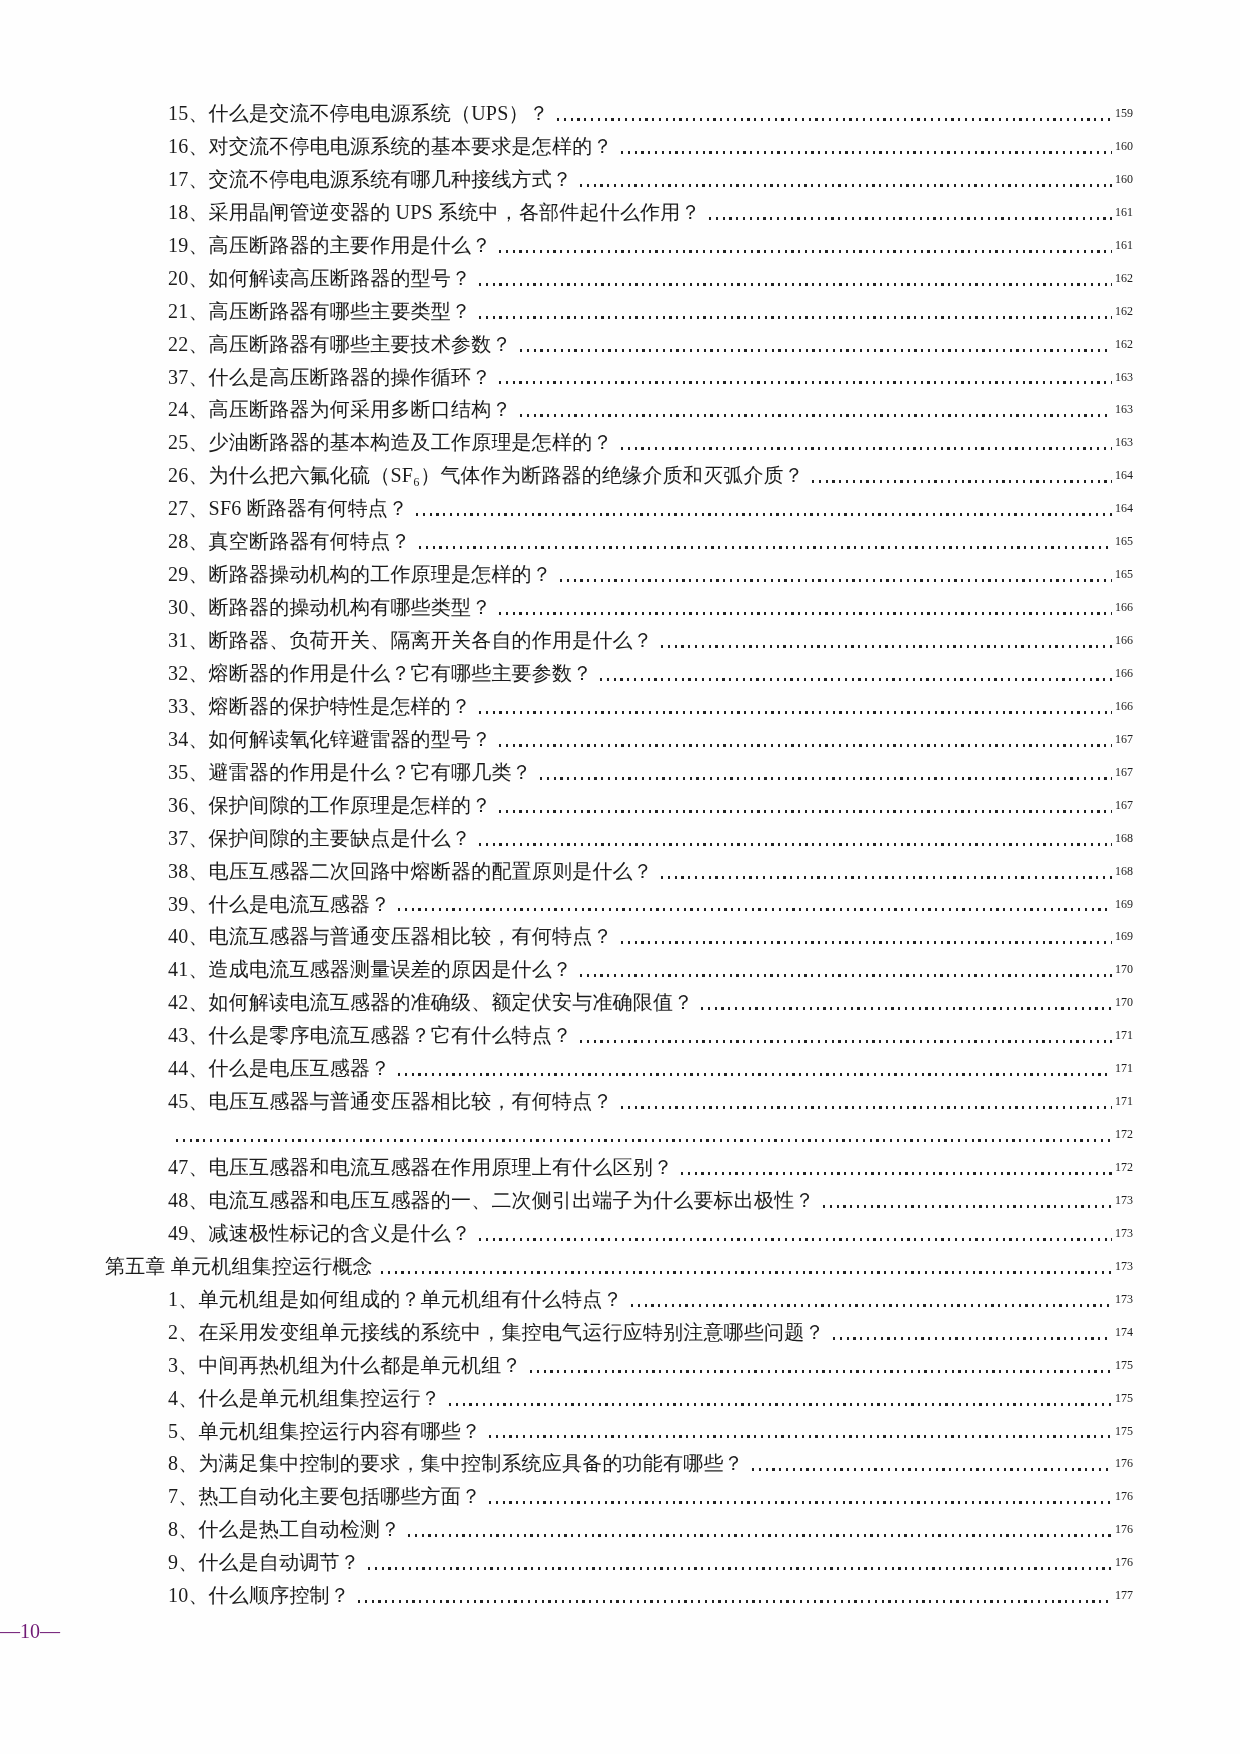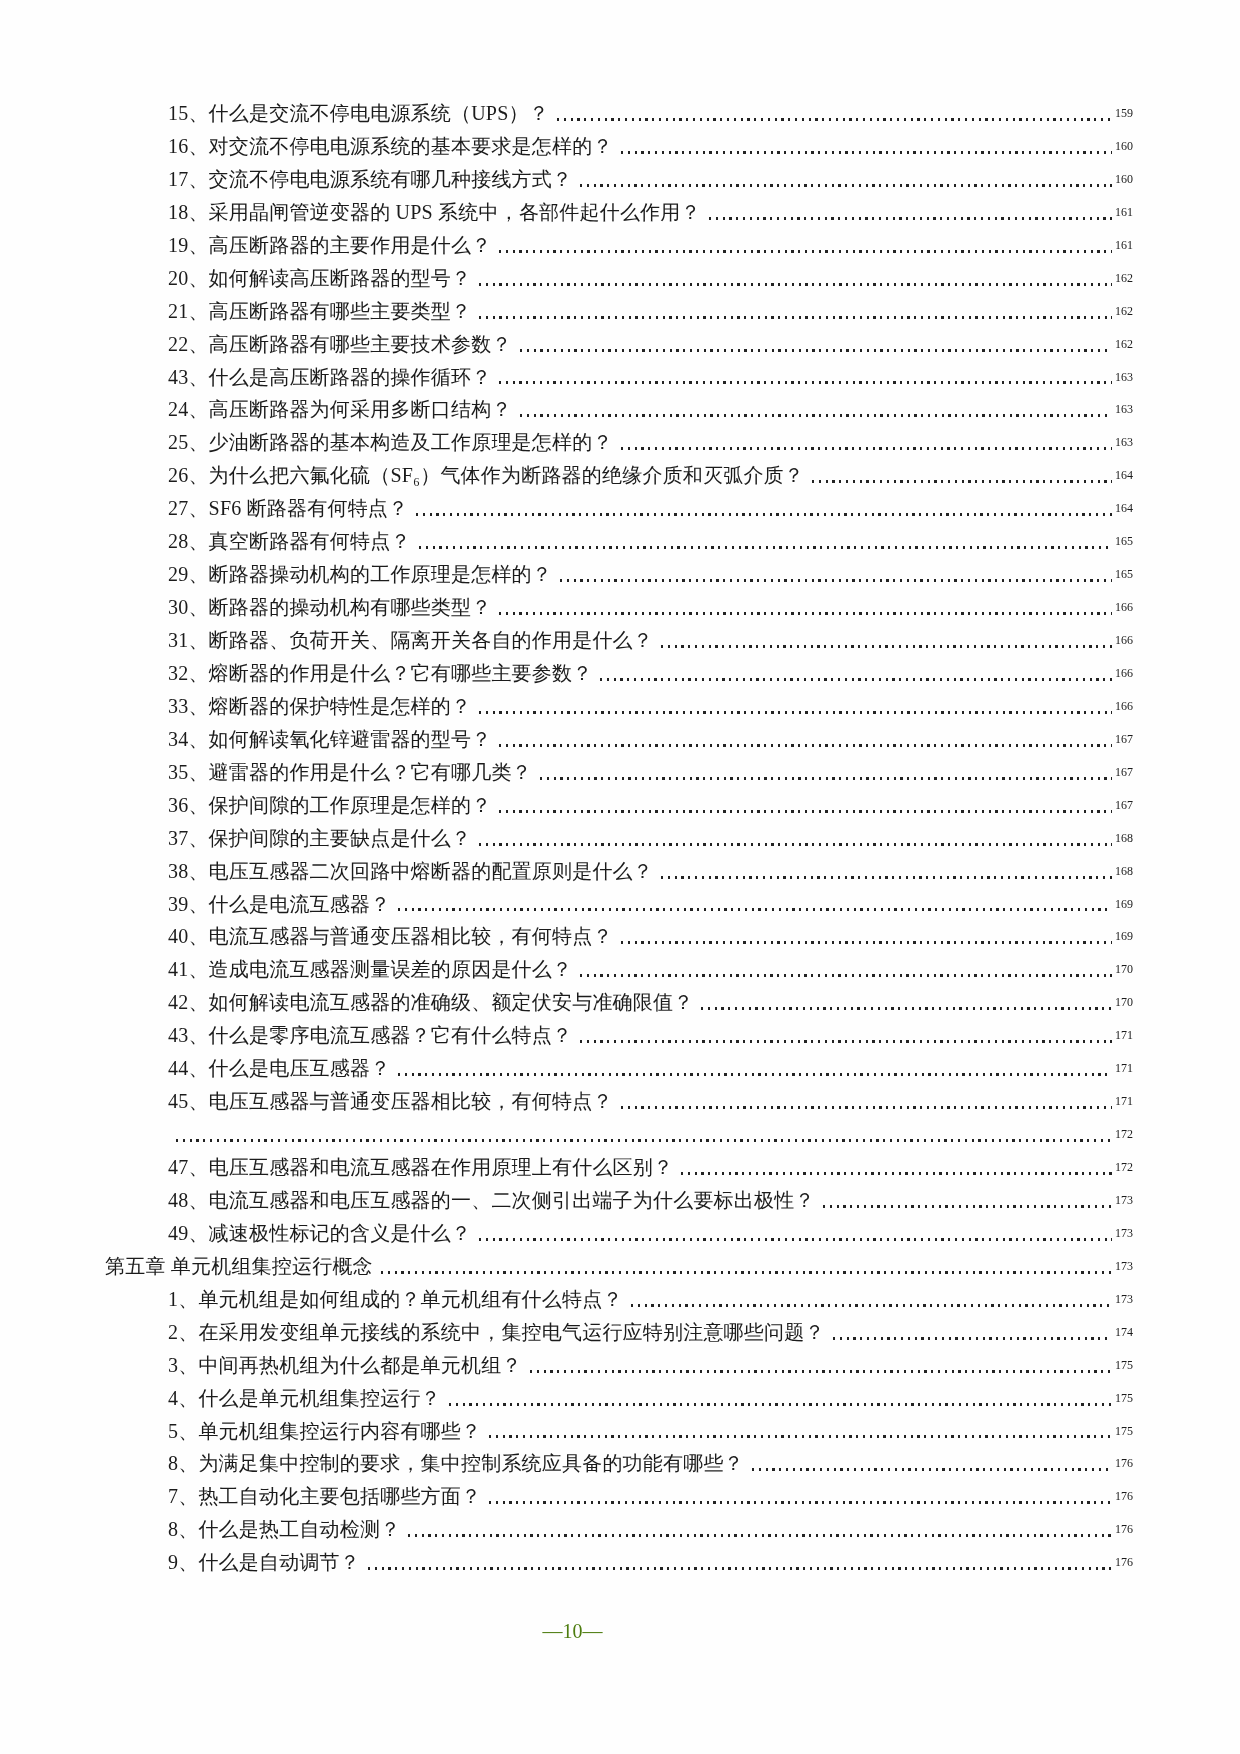--- a/index.html
+++ b/index.html
@@ -46,23 +46,23 @@
   }
   .pagenum{
     white-space:nowrap;
     font-size:12px;
   }
   .footer{
     position:absolute;
     top:1620px;
     left:0;
     width:1145px;
-    text-align:center;
+    text-align:left;
     font-size:20px;
-    color:#4d7c0f;
+    color:#701a75;
   }
 </style>
 </head>
 <body>
 
 <div class="page">
 
   <div class="toc" id="toc">
       <div class="row item">
       <span class="label">15、什么是交流不停电电源系统（UPS）？</span>
@@ -98,21 +98,21 @@
       <span class="label">21、高压断路器有哪些主要类型？</span>
       <span class="leader"></span>
       <span class="pagenum">162</span>
     </div>
       <div class="row item">
       <span class="label">22、高压断路器有哪些主要技术参数？</span>
       <span class="leader"></span>
       <span class="pagenum">162</span>
     </div>
       <div class="row item">
-      <span class="label">43、什么是高压断路器的操作循环？</span>
+      <span class="label">37、什么是高压断路器的操作循环？</span>
       <span class="leader"></span>
       <span class="pagenum">163</span>
     </div>
       <div class="row item">
       <span class="label">24、高压断路器为何采用多断口结构？</span>
       <span class="leader"></span>
       <span class="pagenum">163</span>
     </div>
       <div class="row item">
       <span class="label">25、少油断路器的基本构造及工作原理是怎样的？</span>
@@ -280,17 +280,22 @@
     </div>
       <div class="row item">
       <span class="label">8、什么是热工自动检测？</span>
       <span class="leader"></span>
       <span class="pagenum">176</span>
     </div>
       <div class="row item">
       <span class="label">9、什么是自动调节？</span>
       <span class="leader"></span>
       <span class="pagenum">176</span>
+    </div>
+      <div class="row item">
+      <span class="label">10、什么顺序控制？</span>
+      <span class="leader"></span>
+      <span class="pagenum">177</span>
     </div>
     </div>
 
   <div class="footer">—10—</div>
 </div>
 
 </body></html>

